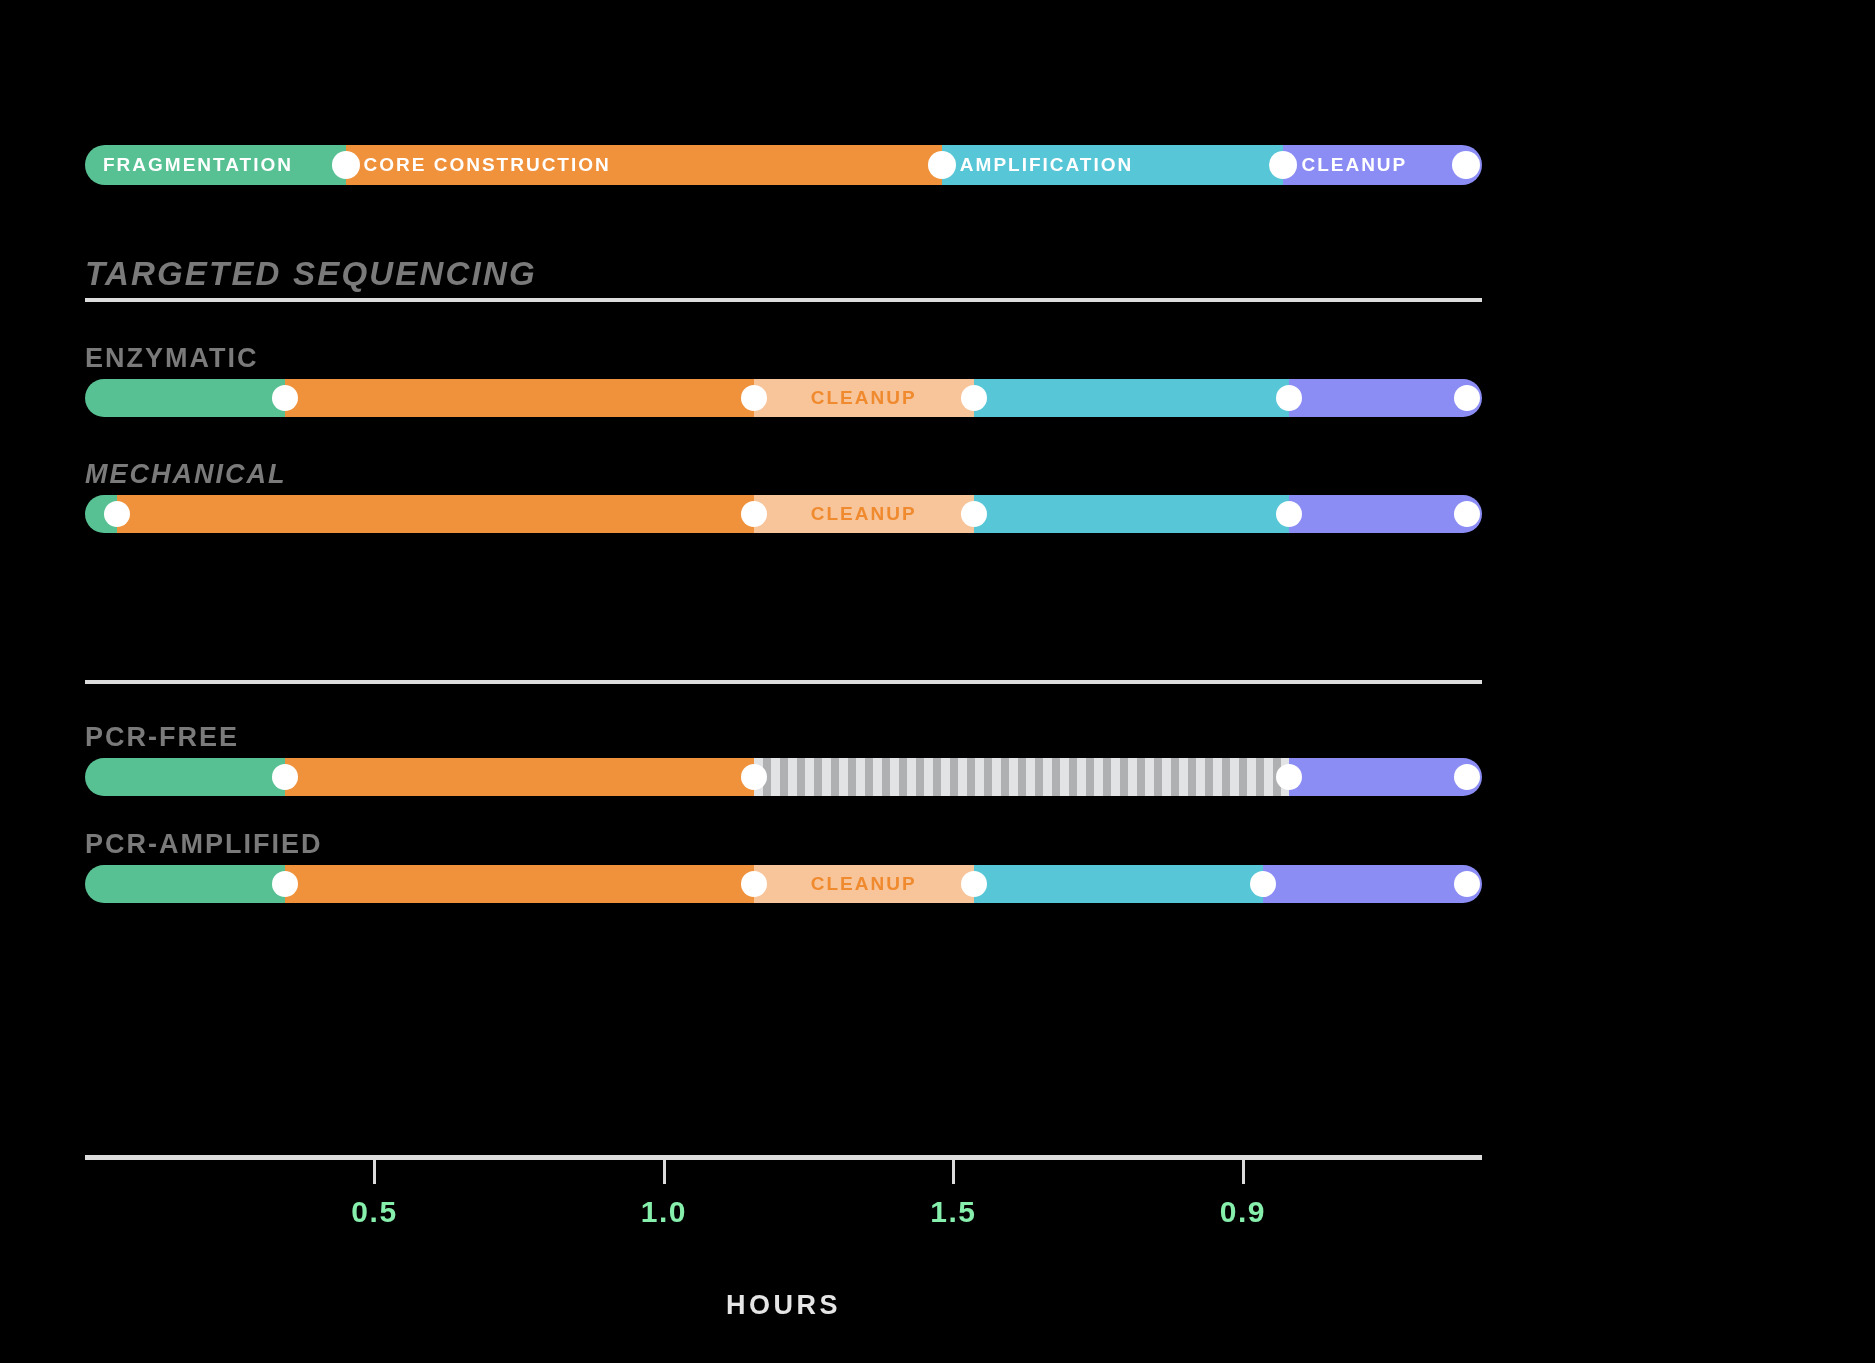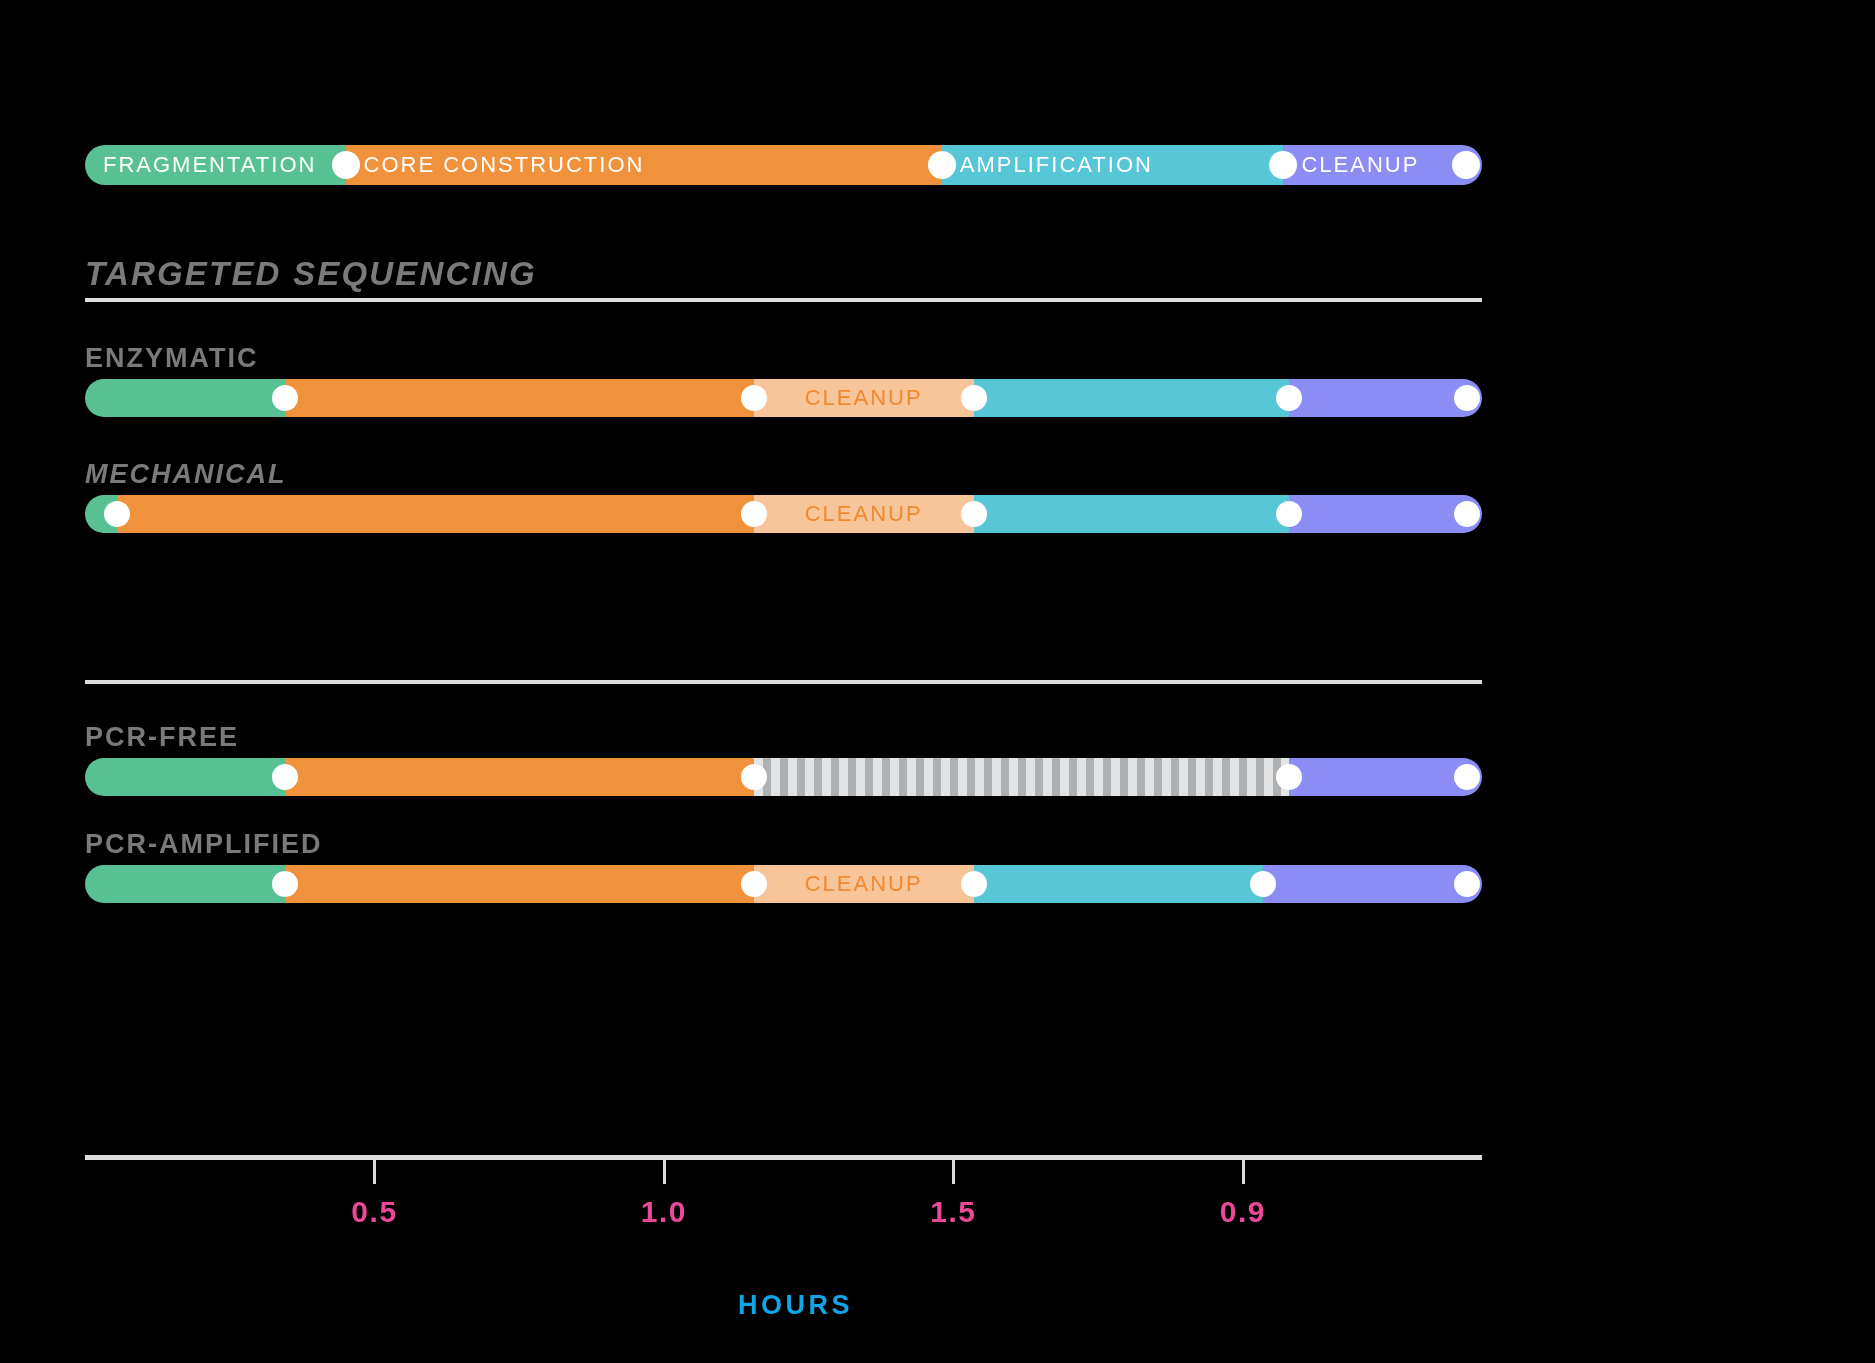--- a/index.html
+++ b/index.html
@@ -54,22 +54,22 @@
   }
   .seg{
     position:absolute;
     top:0;
     height:100%;
   }
   .seg-label{
     position:absolute;
     top:50%;
     transform:translateY(-50%);
-    font-size:22px;
-    font-weight:normal;
+    font-size:19px;
+    font-weight:bold;
     letter-spacing:2.0px;
     white-space:nowrap;
     pointer-events:none;
   }
   .seg-label.onbar{color:#ffffff;}
   .seg-label.cleanup{color:#f08a2e;}
 
   .marker{
     position:absolute;
     top:50%;
@@ -102,33 +102,32 @@
     position:absolute;
     width:3px;
     height:24px;
     background:#dcdcdc;
   }
   .tick-label{
     position:absolute;
     font-size:30px;
     font-weight:bold;
     letter-spacing:1.5px;
-    color:#ec4899;
+    color:#86efac;
     transform:translateX(-50%);
     white-space:nowrap;
   }
   #axis-title{
     position:absolute;
     font-size:27px;
     font-weight:bold;
     letter-spacing:3.5px;
-    color:#0ea5e9;
+    color:#e5e5e5;
     white-space:nowrap;
     transform:translateX(-50%);
-    margin-left:12px;
   }
 </style>
 </head>
 <body>
 
 <div class="stage" id="stage">
     <div class="bar legendbar" style="left: 85px; top: 145px; width: 1397px;">
       <div class="seg" style="left: 0px; width: 260.526px; background: rgb(87, 193, 147);"></div>
       <div class="seg-label onbar" style="left: 18px;">FRAGMENTATION</div>
       <div class="seg" style="left: 260.526px; width: 596.316px; background: rgb(240, 146, 60);"></div>

